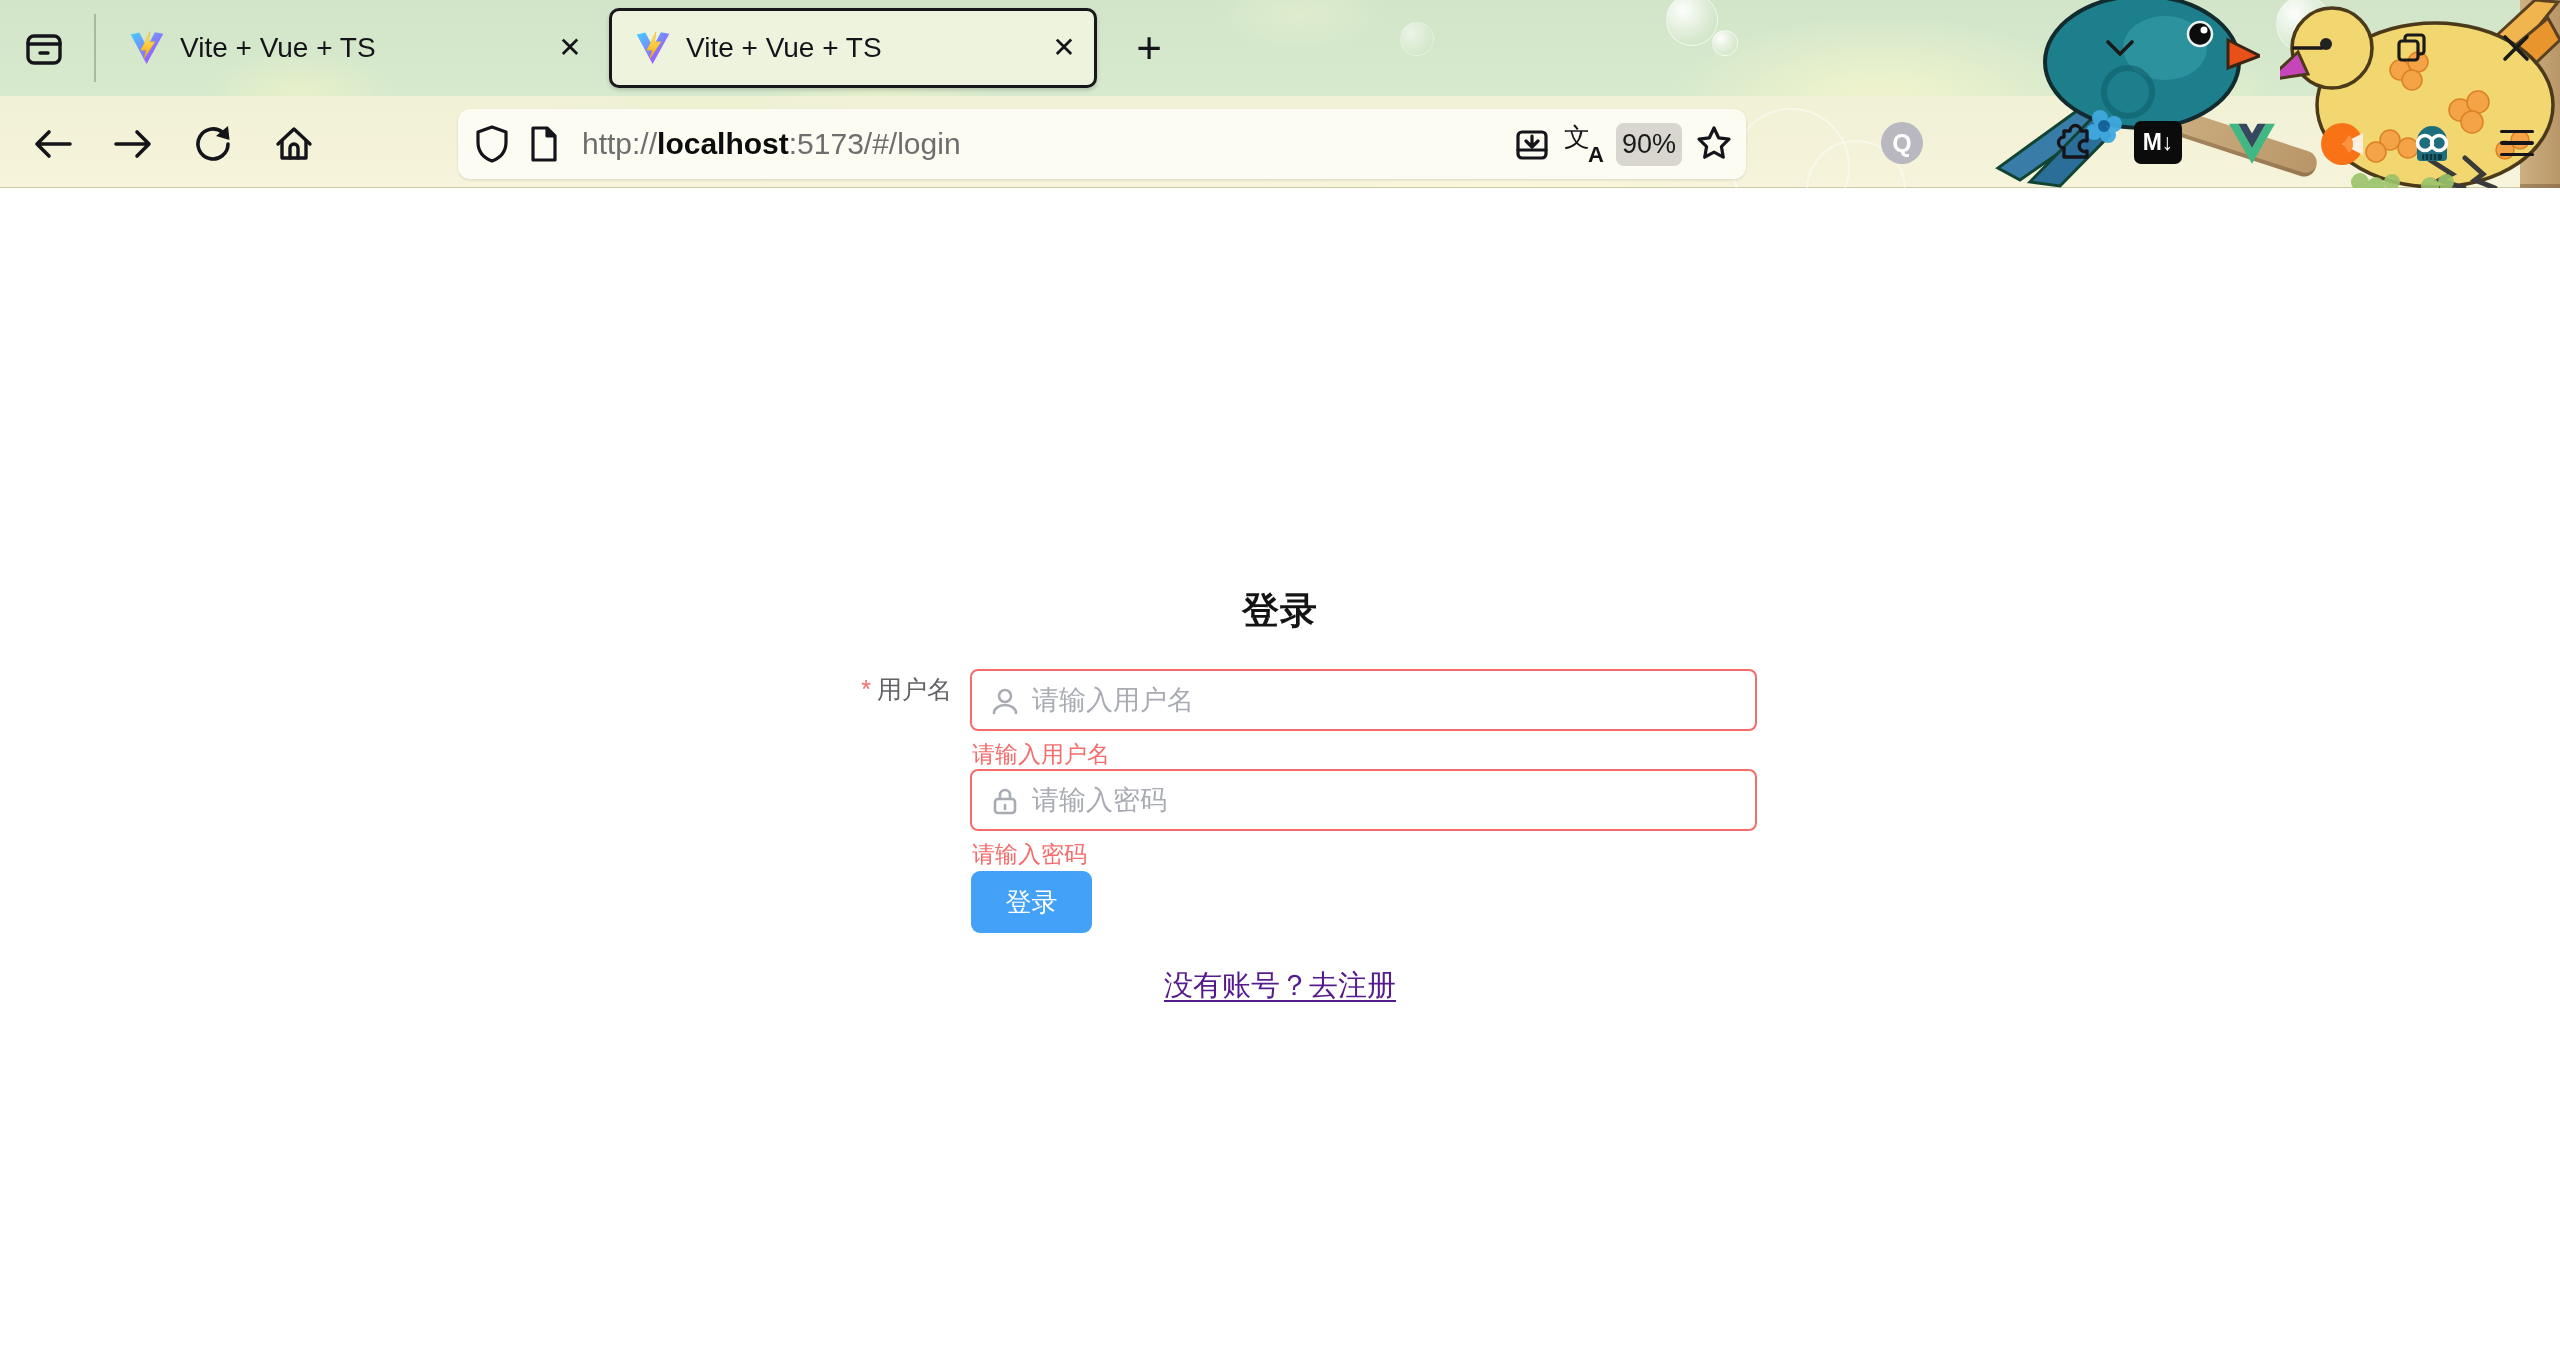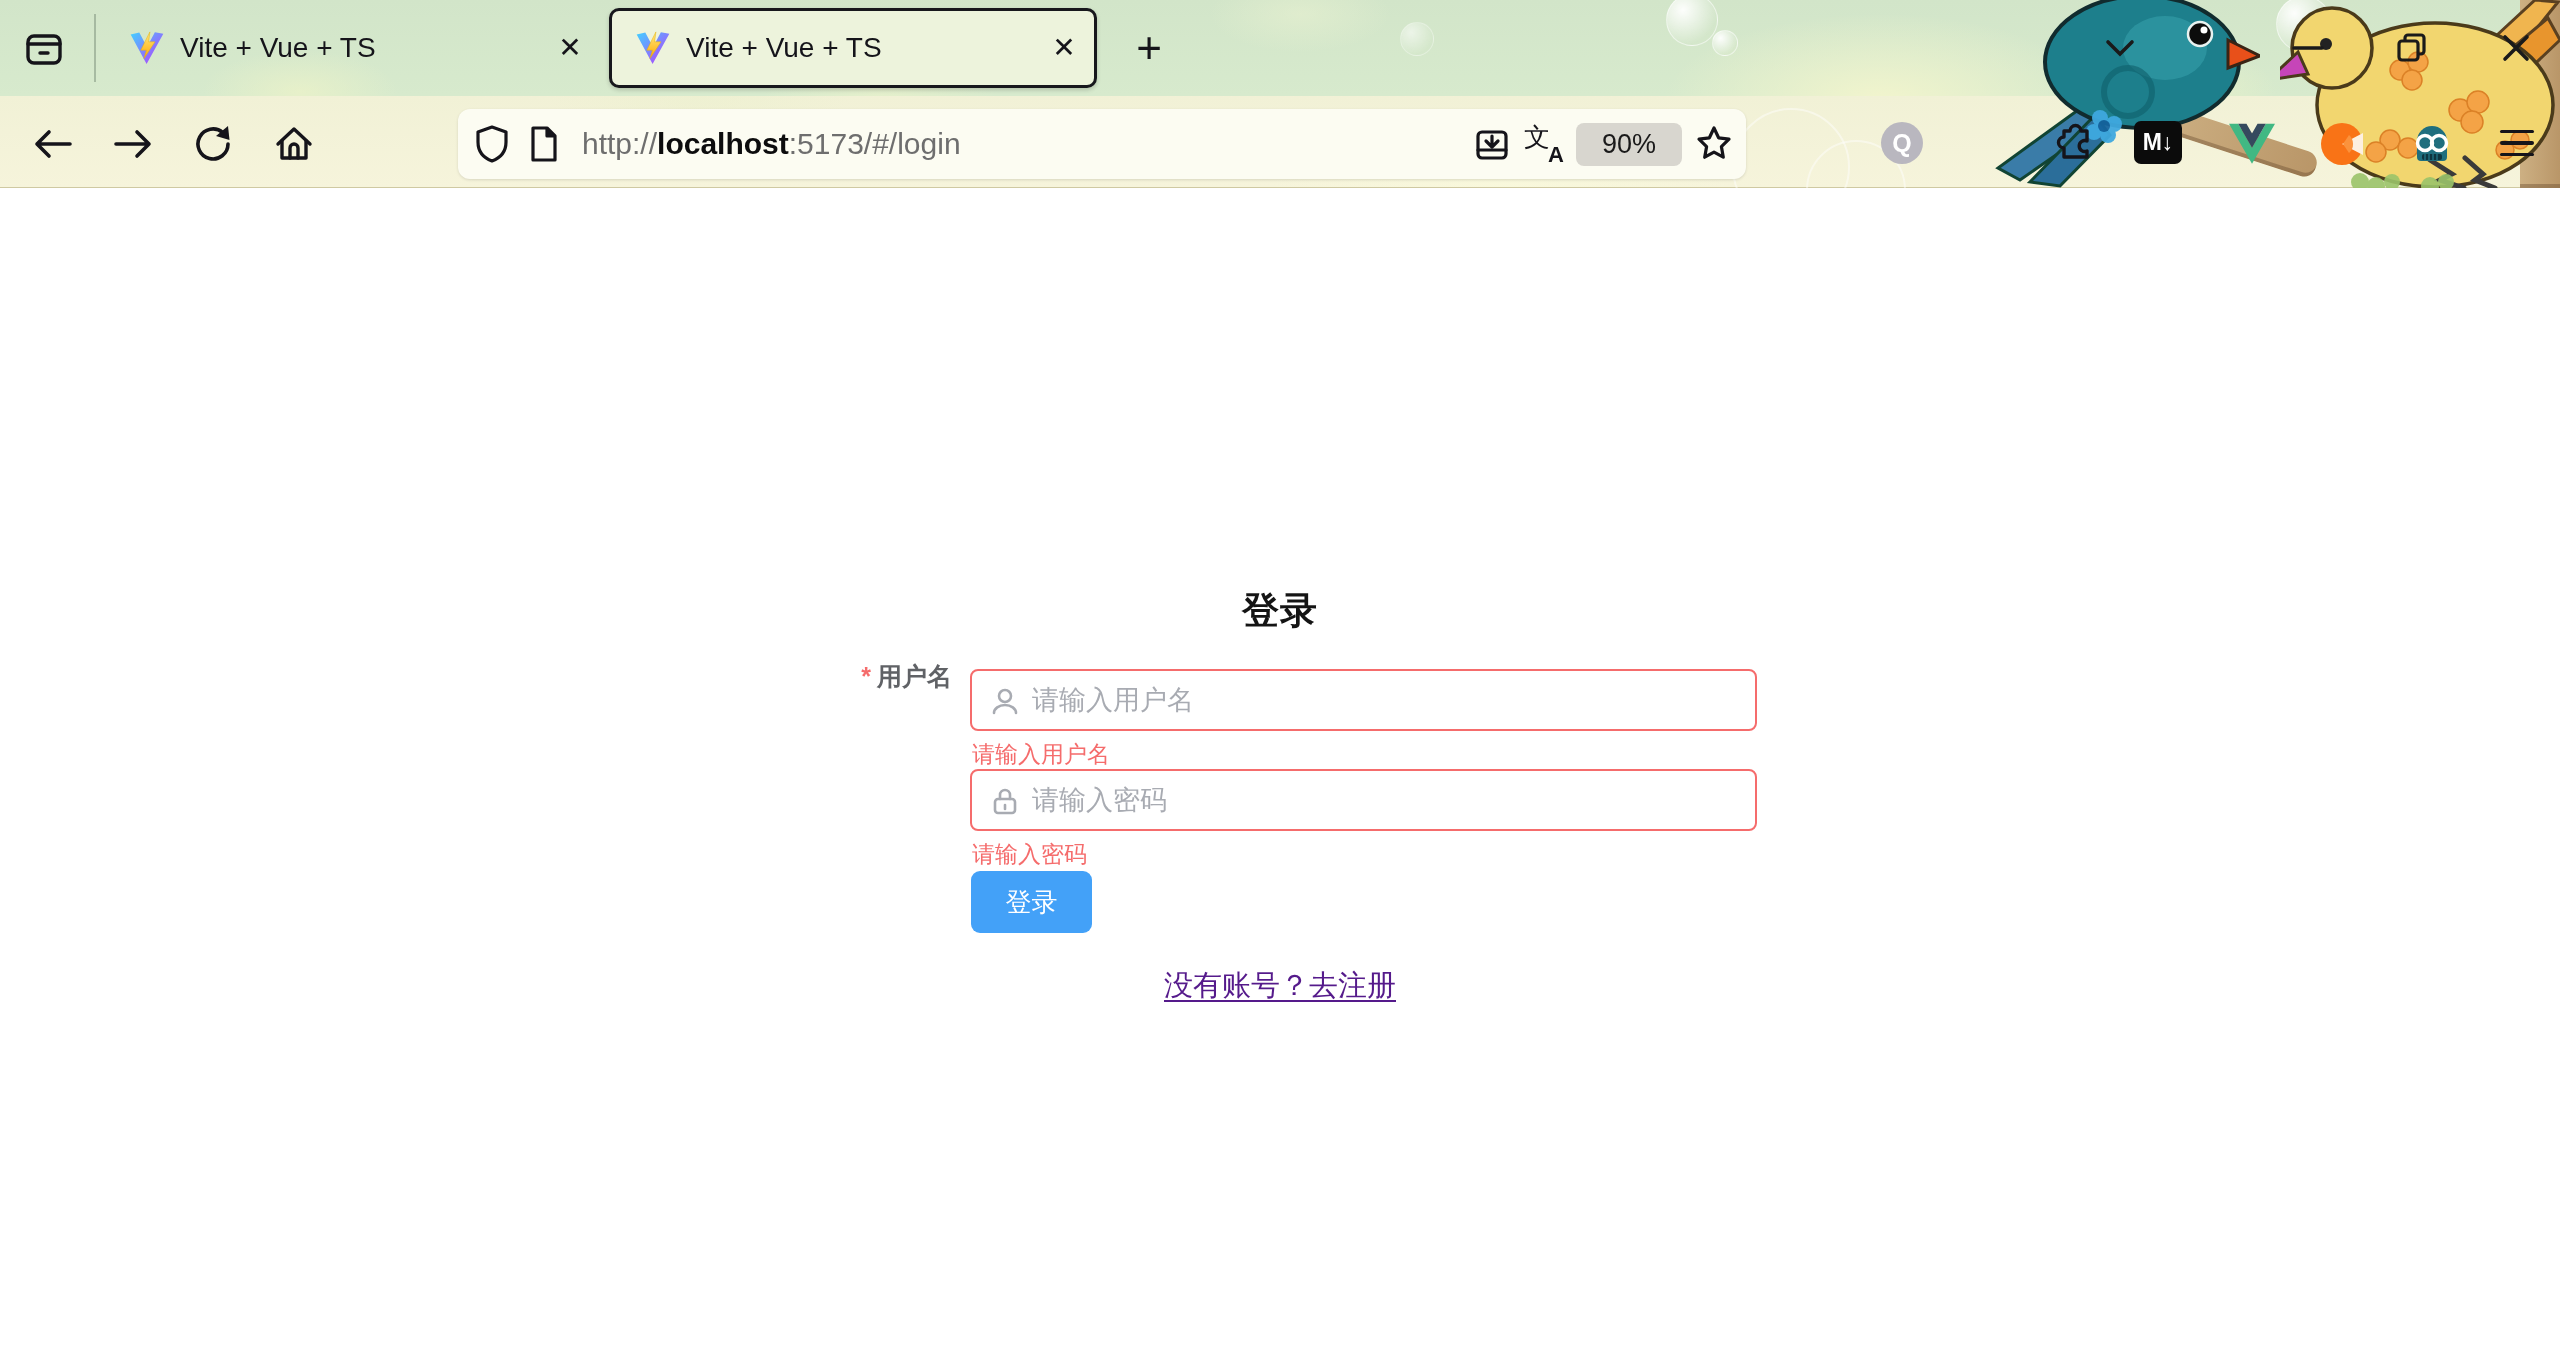--- a/index.html
+++ b/index.html
@@ -45,21 +45,21 @@
 
   .navbtn { position:absolute; top:118px; width:52px; height:52px; display:flex; align-items:center; justify-content:center; background:transparent; border:none; }
 
   .urlbar {
     position:absolute; left:458px; top:109px; width:1288px; height:70px; border-radius:12px;
     background:#fcfcf2; box-shadow:0 1px 3px rgba(0,0,0,.12); display:flex; align-items:center;
   }
   .urlbar .ubtn { background:transparent; border:none; display:flex; align-items:center; justify-content:center; width:52px; height:52px; flex:0 0 auto; }
   .url-text { font-size:30px; color:#6e6e6e; margin-left:12px; flex:1 1 auto; white-space:nowrap; overflow:hidden; }
   .url-text .host { color:#0c0c0d; font-weight:700; }
-  .zoom-badge { background:#d8d6cf; color:#1a1a1a; font-size:27px; border-radius:8px; padding:6px 26px; margin:8px 6px; border:none; flex:0 0 auto; }
+  .zoom-badge { background:#d8d6cf; color:#1a1a1a; font-size:27px; border-radius:8px; padding:6px 6px; margin:8px 6px; border:none; flex:0 0 auto; }
 
   .ext-circle { position:absolute; top:122px; width:42px; height:42px; border-radius:50%; background:#b9b7bf; color:#fff; font-weight:700; font-size:25px; line-height:42px; text-align:center; border:none; }
   .md-badge { position:absolute; left:2134px; top:121px; width:48px; height:43px; background:#0b0b0b; color:#fff; font-weight:700; font-size:23px; border-radius:7px; border:none; line-height:43px; text-align:center; }
   .ham { position:absolute; left:2492px; top:118px; width:50px; height:50px; background:transparent; border:none; display:flex; flex-direction:column; justify-content:center; gap:8px; }
   .ham span { display:block; width:34px; height:3.6px; background:#15141a; border-radius:2px; margin:0 auto; }
 
   
   .bubble { position:absolute; border-radius:50%; pointer-events:none;
     background:radial-gradient(circle at 32% 30%, rgba(255,255,255,.95), rgba(255,255,255,.12) 62%, rgba(255,255,255,0) 72%);
     border:1px solid rgba(255,255,255,.55);
@@ -67,21 +67,21 @@
   .ring { position:absolute; border-radius:50%; border:2px solid rgba(255,255,255,.45); pointer-events:none; }
   .branch { position:absolute; pointer-events:none; background:linear-gradient(90deg,#cdb083,#b99668); box-shadow:inset 0 -4px 0 rgba(90,60,35,.35); }
   .art { position:absolute; pointer-events:none; }
 
   
   .content { position:absolute; left:0; top:188px; width:2560px; height:879px; background:#fff; }
   .login-title { position:absolute; left:0; top:398px; width:2560px; text-align:center; font-size:37px; font-weight:700; color:#141414; letter-spacing:1px; }
 
   .form-label { position:absolute; width:300px; left:652px; height:62px; line-height:62px; text-align:right; font-size:25px; color:#606266; }
   .form-label .req { color:#f56c6c; margin-right:6px; font-size:25px; }
-  .lbl-user { top:457px;font-weight:bold; } .lbl-pass { top:581px; }
+  .lbl-user { top:470px; } .lbl-pass { top:581px; }
 
   .el-input { position:absolute; left:970px; width:787px; height:62px; border:2px solid #f56c6c; border-radius:8px; background:#fff; }
   .inp-user { top:481px; } .inp-pass { top:581px; }
   .el-input input { position:absolute; left:60px; top:0; width:710px; height:58px; border:none; outline:none; font-size:27px; color:#606266; background:transparent; font-family:"Liberation Sans",sans-serif; }
   .el-input input::placeholder { color:#a8abb2; opacity:1; }
   .el-input .in-icon { position:absolute; left:18px; top:15px; width:30px; height:30px; }
 
   .form-error { position:absolute; left:972px; font-size:23px; color:#f56c6c; }
   .err-user { top:551px; } .err-pass { top:651px; }
 

